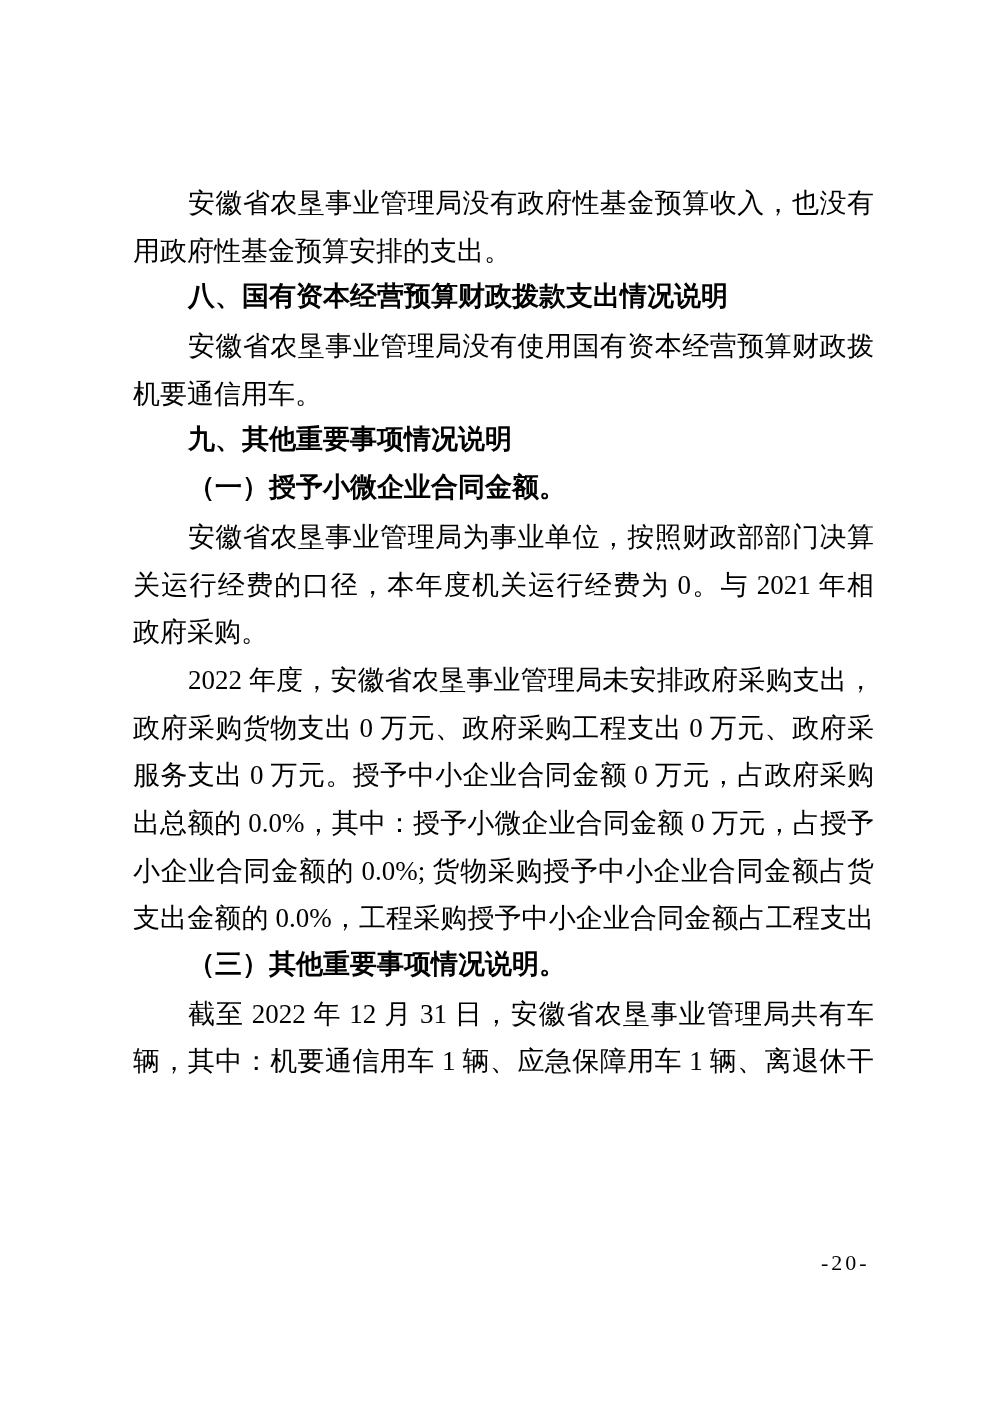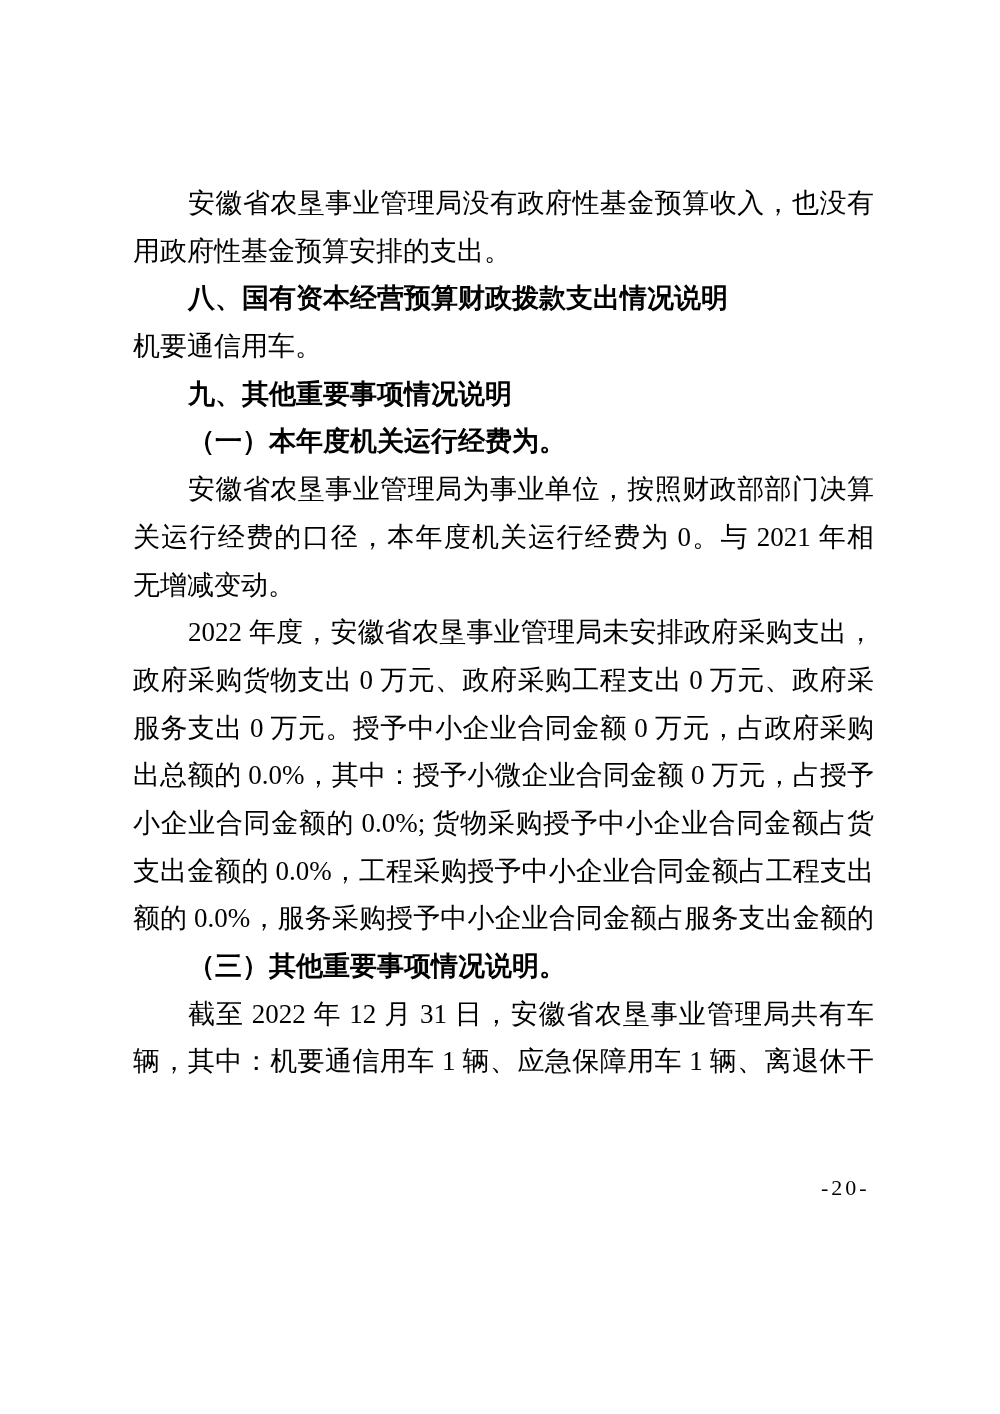--- a/index.html
+++ b/index.html
@@ -40,55 +40,55 @@
       text-align: justify;
       text-align-last: justify;
     }
     
     .body-plain {
       text-align: right;
       text-align-last: left;
     }
     
     .heading {
-      font-family: Liberation Sans, sans-serif;
+      font-family: Liberation Mono, monospace;
       font-weight: 700;
       text-indent: 55px;
       text-align: center;
       text-align-last: left;
     }
     .page-number {
       position: absolute;
       left: 821px;
-      top: 1175px;
+      top: 1250px;
       font-size: 22px;
       letter-spacing: 3px;
       font-family: "Liberation Serif", "DejaVu Serif", serif;
       color: #000000;
     }
   </style>
 </head>
 <body>
 
 <div class="page">
   <div class="content">
     <div class="line body-indent-just">安徽省农垦事业管理局没有政府性基金预算收入，也没有使</div>
     <div class="line body-plain">用政府性基金预算安排的支出。</div>
     <div class="line heading">八、国有资本经营预算财政拨款支出情况说明</div>
+    <div class="line body-indent-just">安徽省农垦事业管理局没有使用国有资本经营预算财政拨</div>
     <div class="line body-plain">机要通信用车。</div>
     <div class="line heading">九、其他重要事项情况说明</div>
-    <div class="line heading">（一）本年度机关运行经费为。</div>
+    <div class="line heading">（一）授予小微企业合同金额。</div>
     <div class="line body-indent-just">安徽省农垦事业管理局为事业单位，按照财政部部门决算机</div>
     <div class="line body-just">关运行经费的口径，本年度机关运行经费为 0。与 2021 年相比，</div>
-    <div class="line body-plain">无增减变动。</div>
+    <div class="line body-plain">政府采购。</div>
     <div class="line body-indent-just">2022 年度，安徽省农垦事业管理局未安排政府采购支出，故</div>
     <div class="line body-just">政府采购货物支出 0 万元、政府采购工程支出 0 万元、政府采购</div>
     <div class="line body-just">服务支出 0 万元。授予中小企业合同金额 0 万元，占政府采购支</div>
     <div class="line body-just">出总额的 0.0%，其中：授予小微企业合同金额 0 万元，占授予中</div>
     <div class="line body-just">小企业合同金额的 0.0%; 货物采购授予中小企业合同金额占货物</div>
     <div class="line body-just">支出金额的 0.0%，工程采购授予中小企业合同金额占工程支出金</div>
-    <div class="line body-just">额的 0.0%，服务采购授予中小企业合同金额占服务支出金额的</div>
     <div class="line heading">（三）其他重要事项情况说明。</div>
     <div class="line body-indent-just">截至 2022 年 12 月 31 日，安徽省农垦事业管理局共有车辆 3</div>
     <div class="line body-just">辆，其中：机要通信用车 1 辆、应急保障用车 1 辆、离退休干部</div>
   </div>
   <div class="page-number">-20-</div>
 </div>
 
 </body></html>

